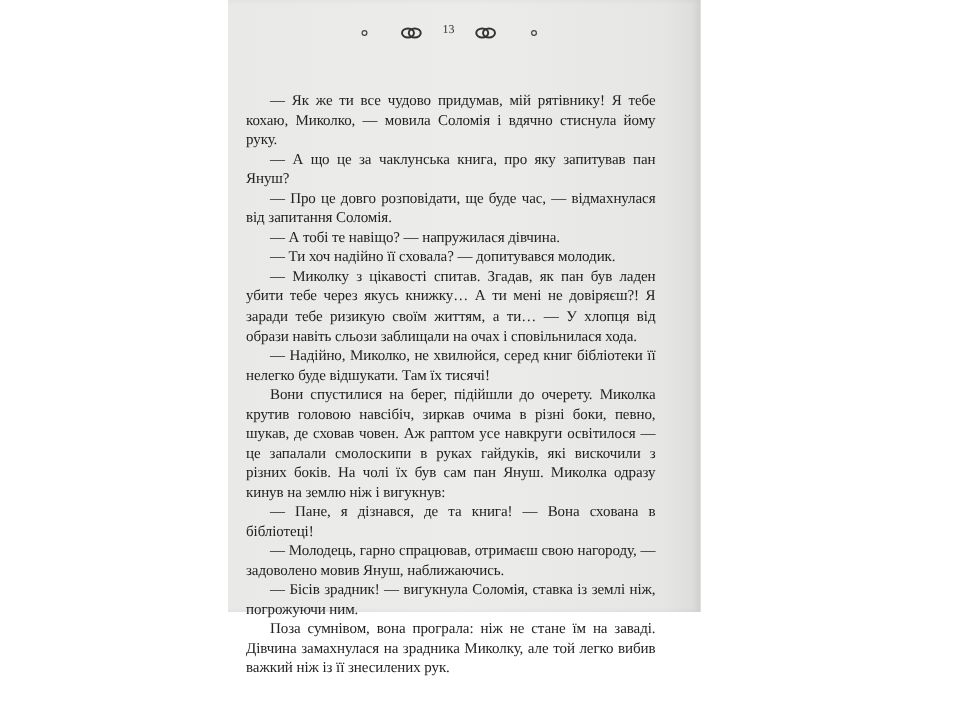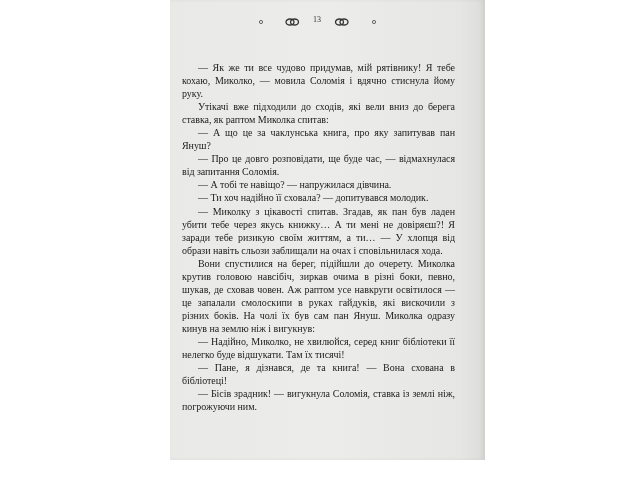--- a/index.html
+++ b/index.html
@@ -4,22 +4,22 @@
   <style>
     html, body { margin: 0; padding: 0; }
     body {
       width: 640px; height: 480px; overflow: hidden;
       background: #ffffff;
       position: relative;
       font-family: "DejaVu Serif", "Liberation Serif", serif;
     }
     .page {
       position: absolute;
-      left: 170px; top: 0;
-      width: 315px; height: 460px;
+      left: 152px; top: 0;
+      width: 315px; height: 408px;
       background: linear-gradient(90deg, #e9e9e7 0%, #ececea 50%, #e6e6e4 92%, #dcdcda 100%);
       box-shadow: inset -3px 0 4px rgba(0,0,0,0.06);
     }
     .header {
       position: absolute;
       top: 14px; left: 40px; width: 214px; height: 16px;
     }
     .header svg { position: absolute; left: 0; top: 0; }
     .page-number {
       position: absolute;
@@ -67,24 +67,25 @@
       <line x1="136" y1="8" x2="214" y2="8" stroke="url(#fadeR)" stroke-width="0.9"></line>
       <circle cx="164" cy="8" r="1.6" fill="#ebebe9" stroke="#444" stroke-width="0.8"></circle>
       <ellipse cx="129.5" cy="8" rx="4" ry="3" fill="none" stroke="#333" stroke-width="1.3"></ellipse>
       <ellipse cx="134" cy="8" rx="4" ry="3" fill="none" stroke="#333" stroke-width="1.3"></ellipse>
     </svg>
     <div class="page-number">13</div>
   </div>
 
   <div class="text">
     <p>— Як же ти все чудово придумав, мій рятівнику! Я тебе кохаю, Миколко, — мовила Соломія і вдячно стиснула йому руку.</p>
-    <p>Утікачі вже підходили до сходів, які вели вниз до берега ставка, як раптом Миколка спитав:</p>
     <p>— А що це за чаклунська книга, про яку запитував пан Януш?</p>
     <p>— Про це довго розповідати, ще буде час, — відмахнулася від запитання Соломія.</p>
     <p>— А тобі те навіщо? — напружилася дівчина.</p>
     <p>— Ти хоч надійно її сховала? — допитувався молодик.</p>
     <p>— Миколку з цікавості спитав. Згадав, як пан був ладен убити тебе через якусь книжку… А ти мені не довіряєш?! Я заради тебе ризикую своїм життям, а ти… — У хлопця від образи навіть сльози заблищали на очах і сповільнилася хода.</p>
+    <p>— Надійно, Миколко, не хвилюйся, серед книг бібліотеки її нелегко буде відшукати. Там їх тисячі!</p>
     <p>Вони спустилися на берег, підійшли до очерету. Миколка крутив головою навсібіч, зиркав очима в різні боки, певно, шукав, де сховав човен. Аж раптом усе навкруги освітилося — це запалали смолоскипи в руках гайдуків, які вискочили з різних боків. На чолі їх був сам пан Януш. Миколка одразу кинув на землю ніж і вигукнув:</p>
-    <p>— Надійно, Миколко, не хвилюйся, серед книг бібліотеки її нелегко буде відшукати. Там їх тисячі!</p>
     <p>— Пане, я дізнався, де та книга! — Вона схована в бібліотеці!</p>
+    <p>— Молодець, гарно спрацював, отримаєш свою нагороду, — задоволено мовив Януш, наближаючись.</p>
     <p>— Бісів зрадник! — вигукнула Соломія, ставка із землі ніж, погрожуючи ним.</p>
+    <p>Поза сумнівом, вона програла: ніж не стане їм на заваді. Дівчина замахнулася на зрадника Миколку, але той легко вибив важкий ніж із її знесилених рук.</p>
   </div>
 </div>
 
 </body></html>

